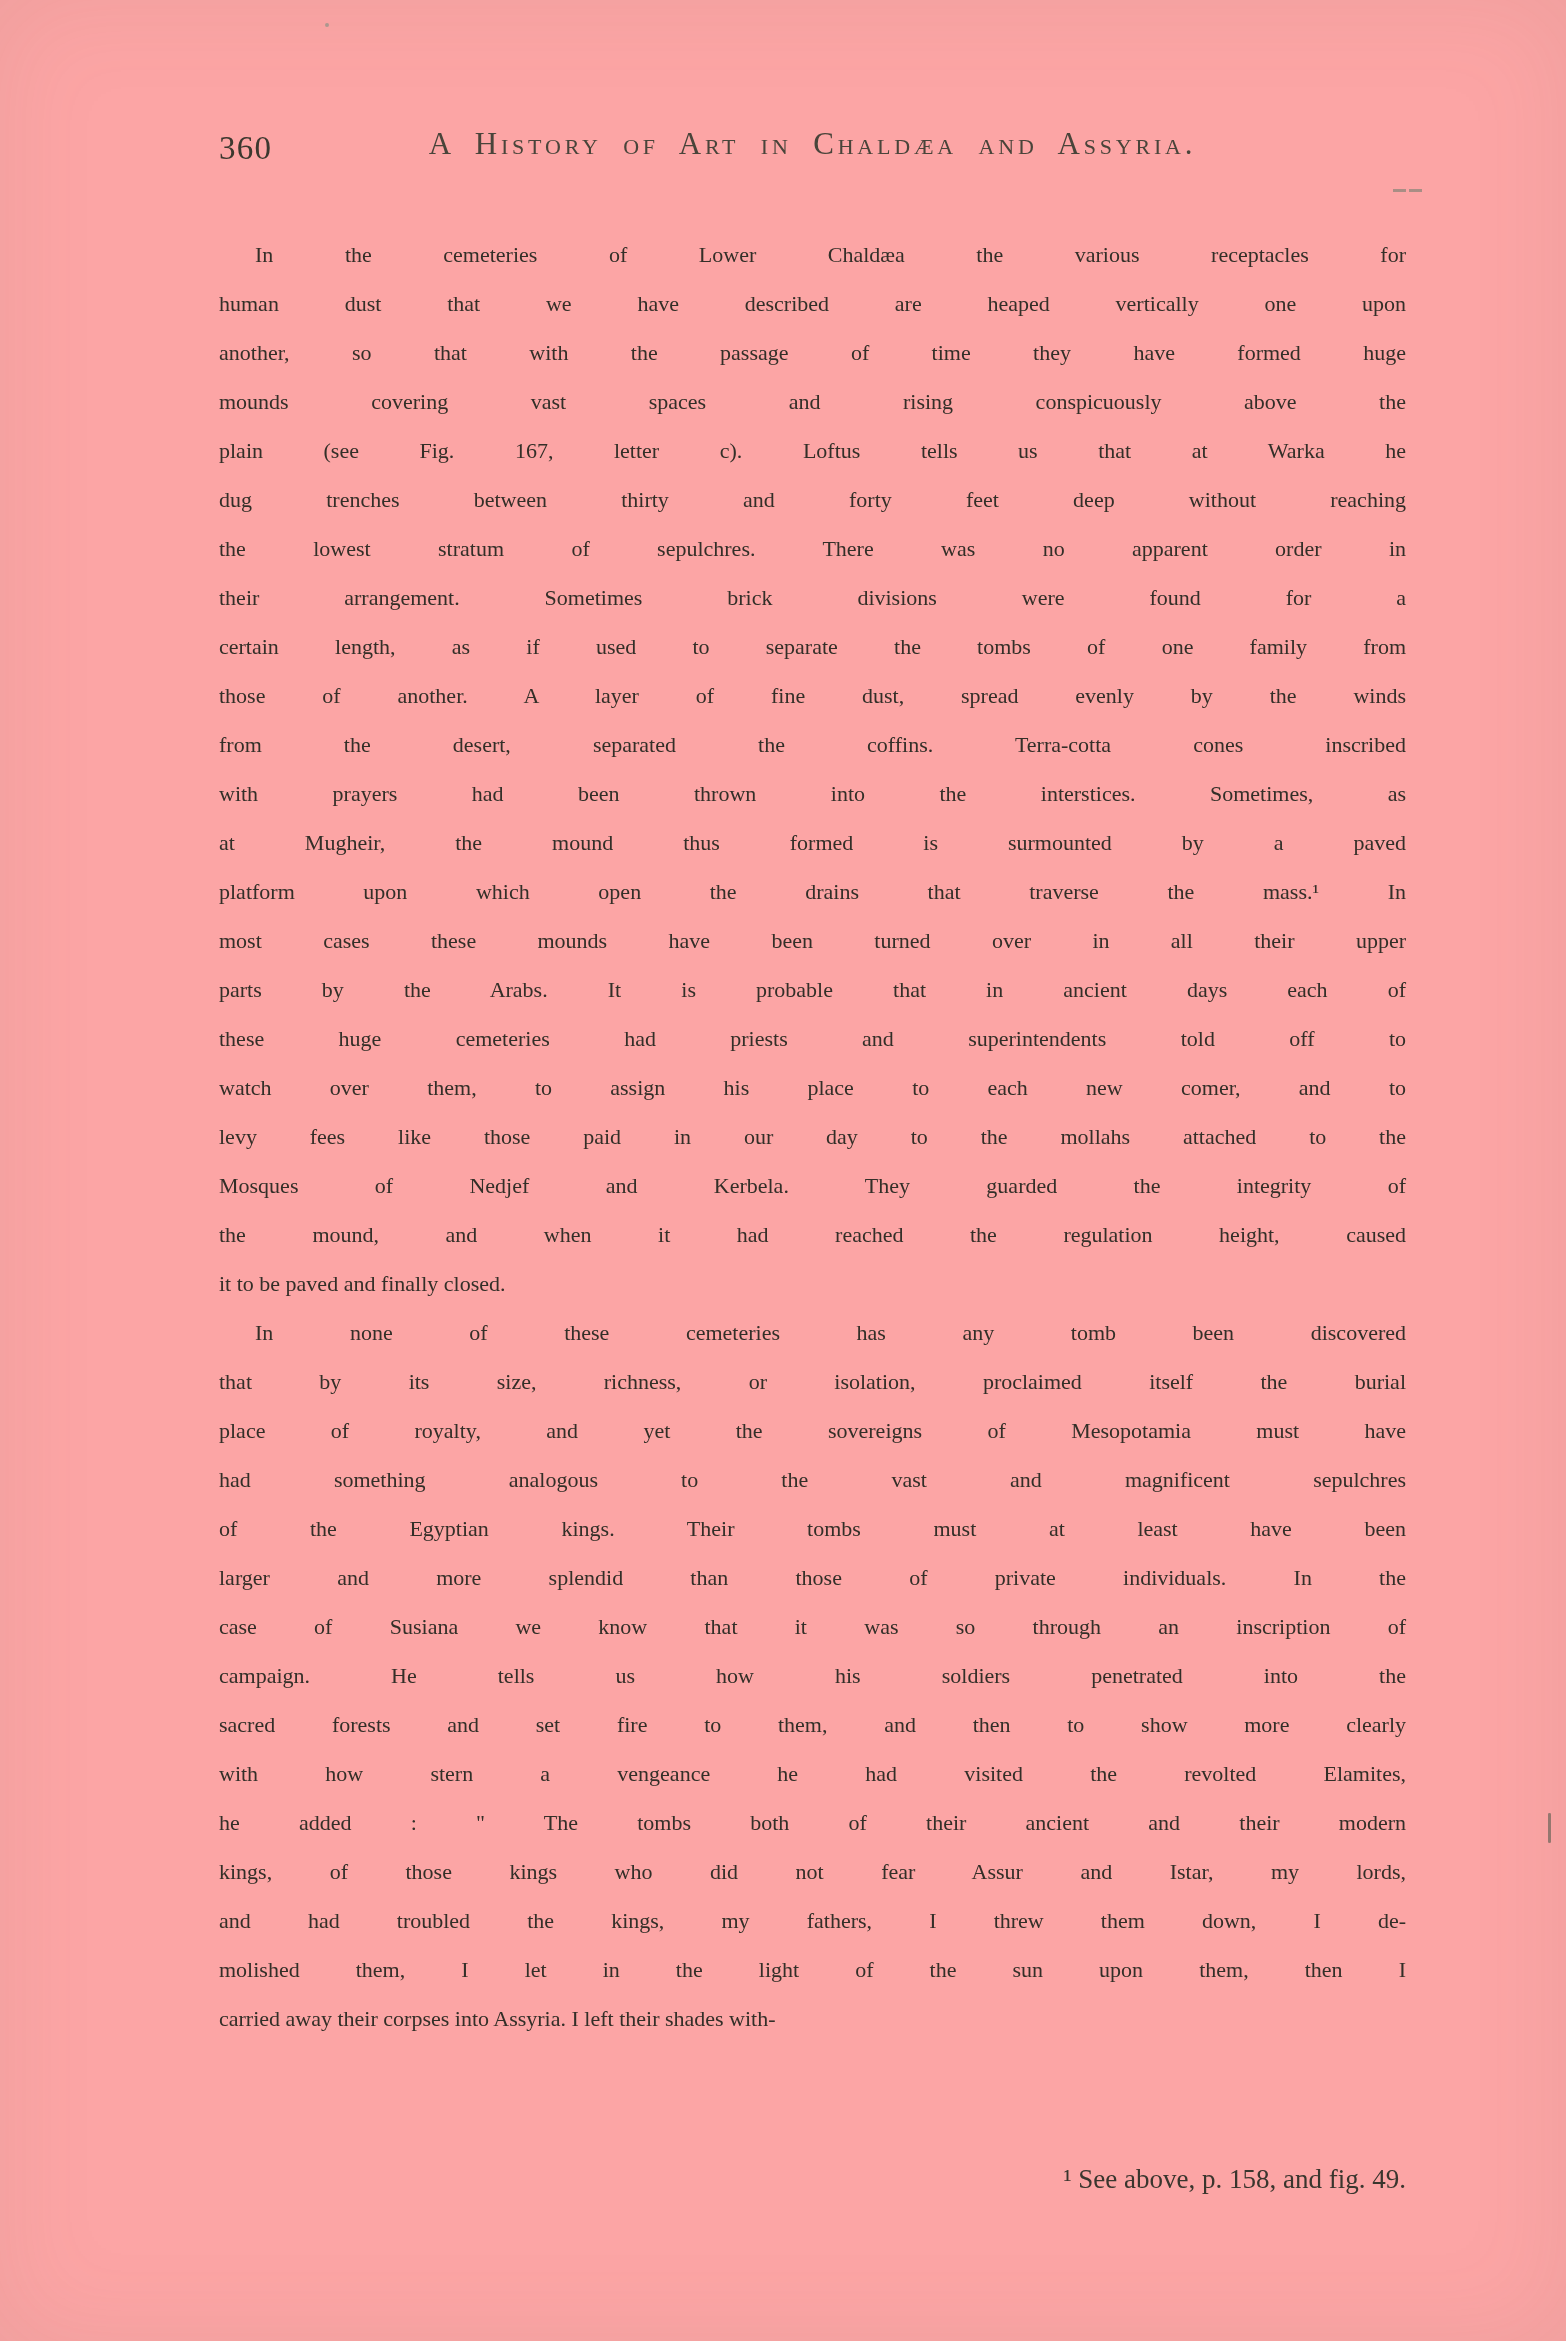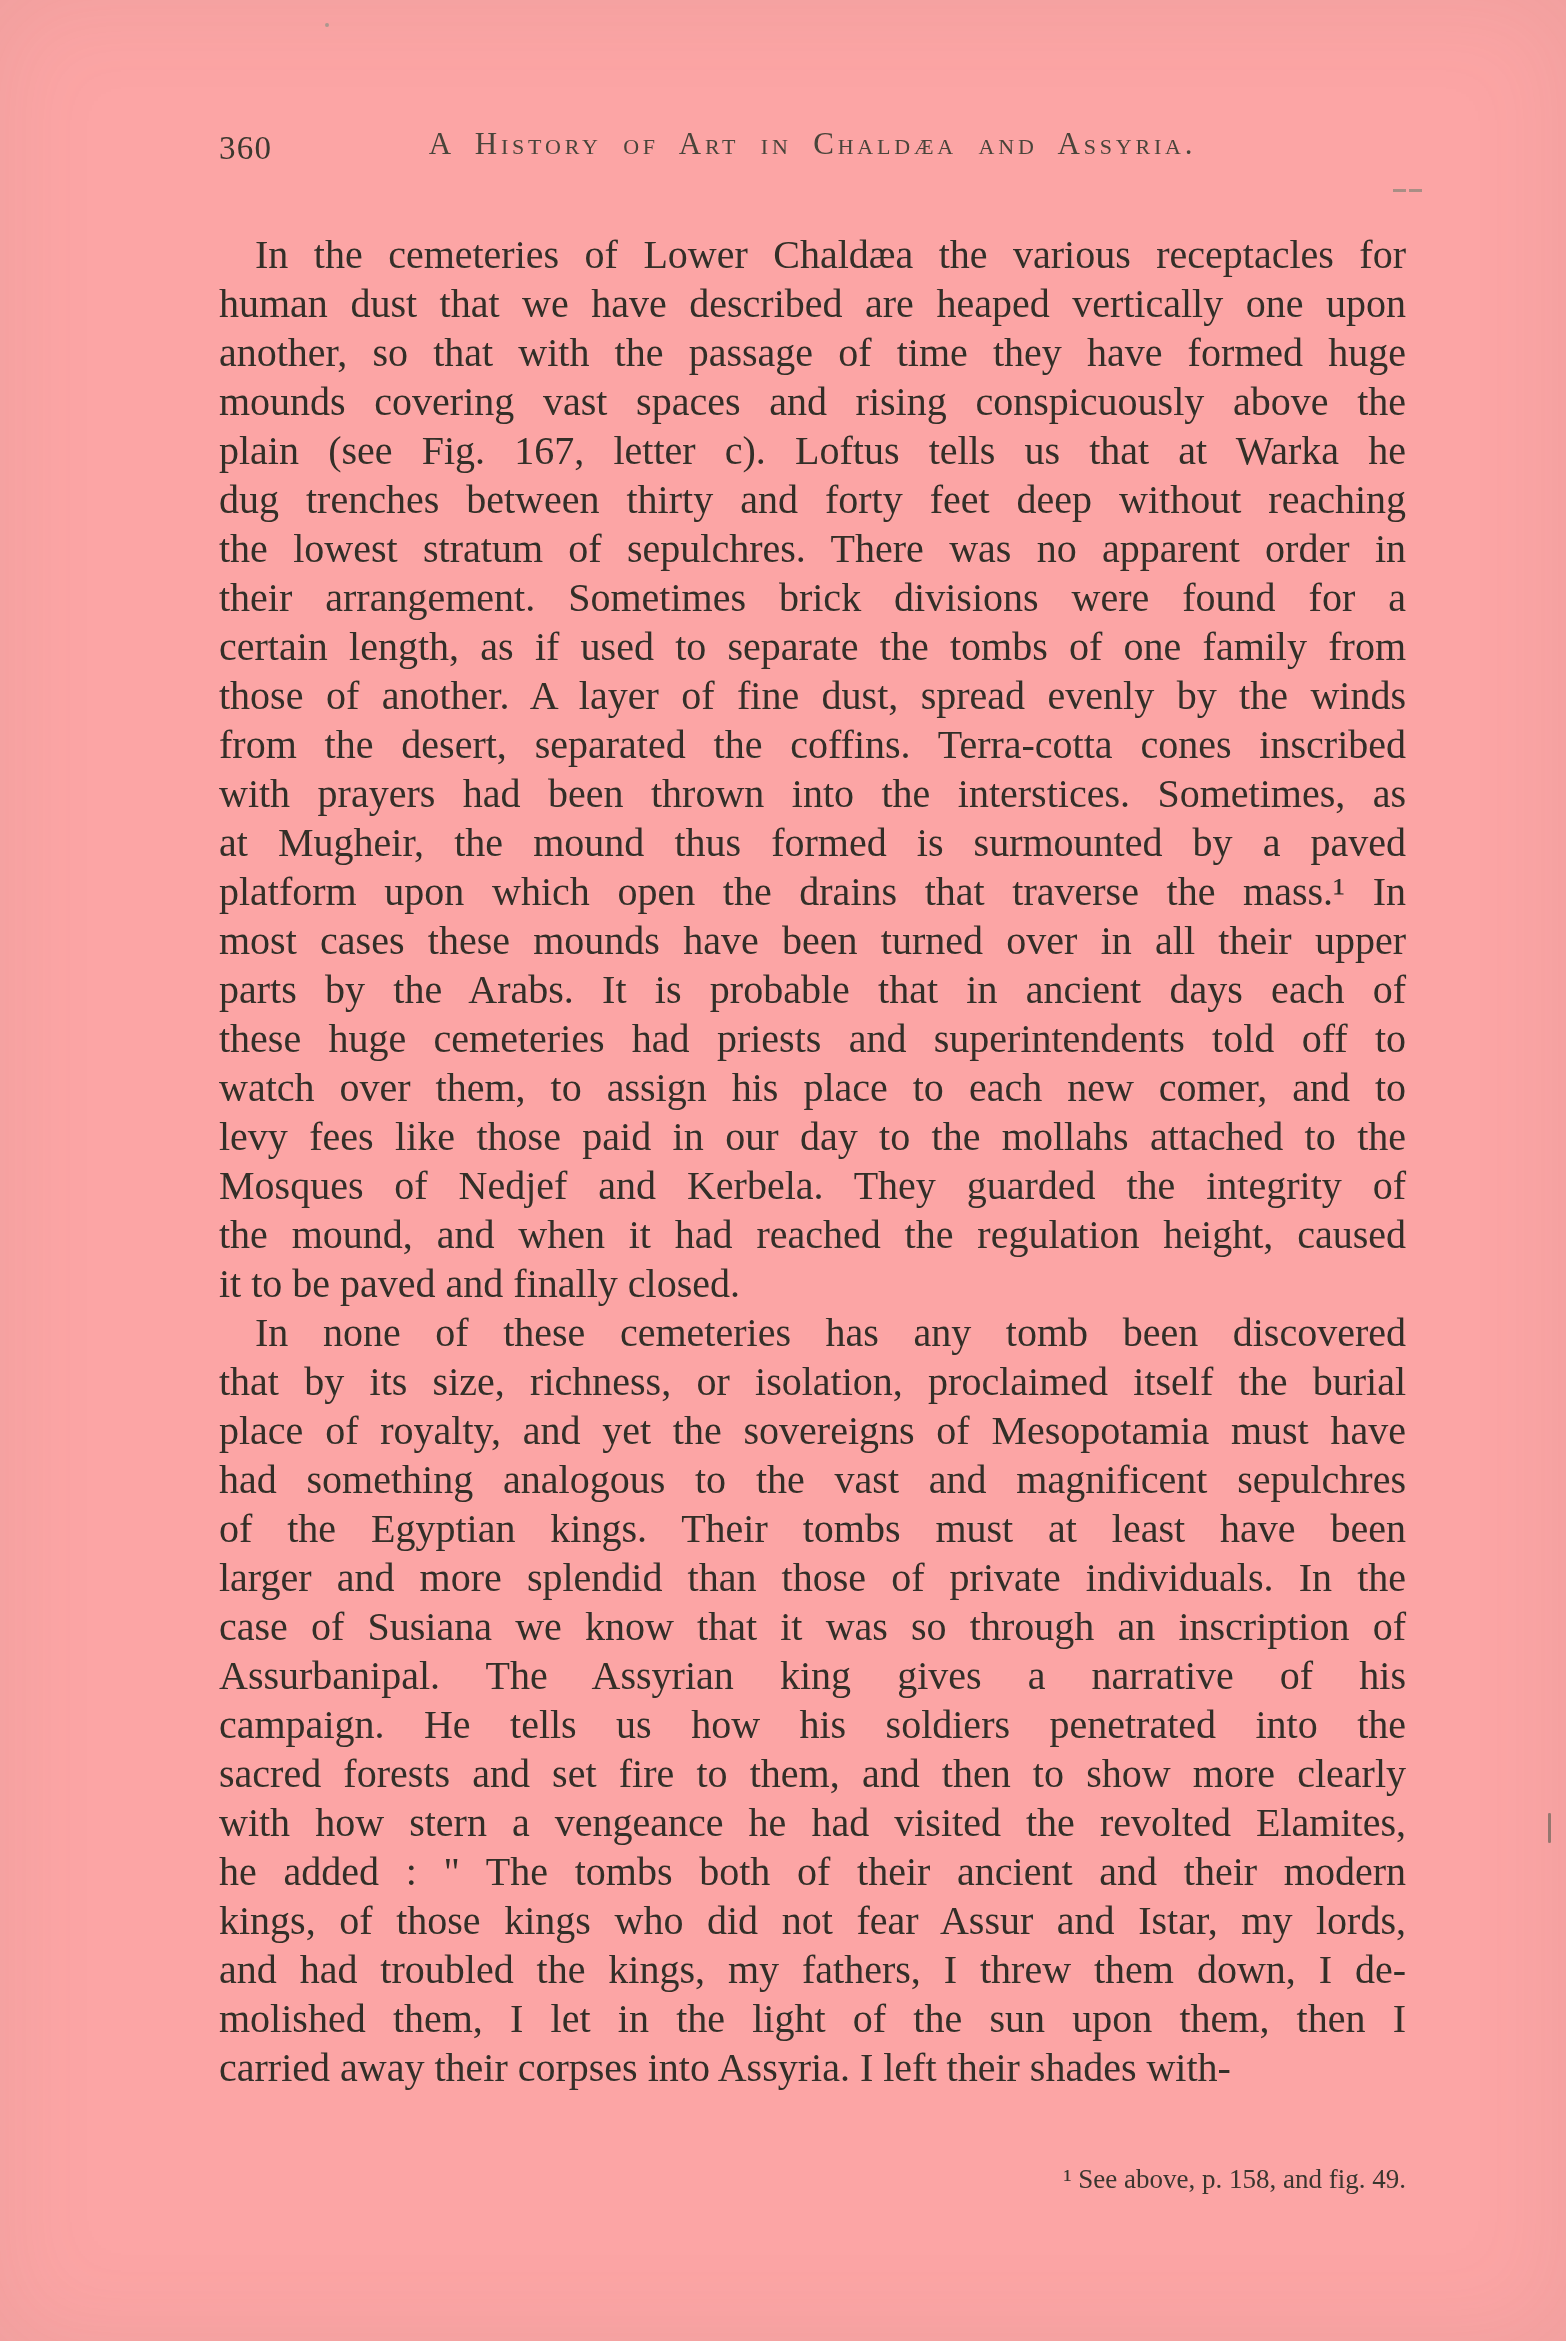--- a/index.html
+++ b/index.html
@@ -43,21 +43,21 @@
     letter-spacing: 3.8px;
     word-spacing: 10px;
     color: #49443a;
     white-space: nowrap;
   }
   .body-text {
     position: absolute;
     top: 230px;
     left: 219px;
     width: 1187px;
-    font-size: 40px;
+    font-size: 22px;
     line-height: 49px;
   }
   .paragraph { margin: 0; }
   .line {
     text-align: justify;
     text-align-last: justify;
     text-justify: inter-word;
     white-space: nowrap;
   }
   .line.first { text-indent: 36px; }
@@ -142,21 +142,20 @@
         <div class="line last">it to be paved and finally closed.</div>
       </div>
       <div class="paragraph">
         <div class="line first">In none of these cemeteries has any tomb been discovered</div>
         <div class="line">that by its size, richness, or isolation, proclaimed itself the burial</div>
         <div class="line">place of royalty, and yet the sovereigns of Mesopotamia must have</div>
         <div class="line">had something analogous to the vast and magnificent sepulchres</div>
         <div class="line">of the Egyptian kings. Their tombs must at least have been</div>
         <div class="line">larger and more splendid than those of private individuals. In the</div>
         <div class="line">case of Susiana we know that it was so through an inscription of</div>
-        <div class="line">Assurbanipal. The Assyrian king gives a narrative of his</div>
         <div class="line">campaign. He tells us how his soldiers penetrated into the</div>
         <div class="line">sacred forests and set fire to them, and then to show more clearly</div>
         <div class="line">with how stern a vengeance he had visited the revolted Elamites,</div>
         <div class="line">he added : " The tombs both of their ancient and their modern</div>
         <div class="line">kings, of those kings who did not fear Assur and Istar, my lords,</div>
         <div class="line">and had troubled the kings, my fathers, I threw them down, I de-</div>
         <div class="line">molished them, I let in the light of the sun upon them, then I</div>
         <div class="line last">carried away their corpses into Assyria. I left their shades with-</div>
       </div>
     </div>

